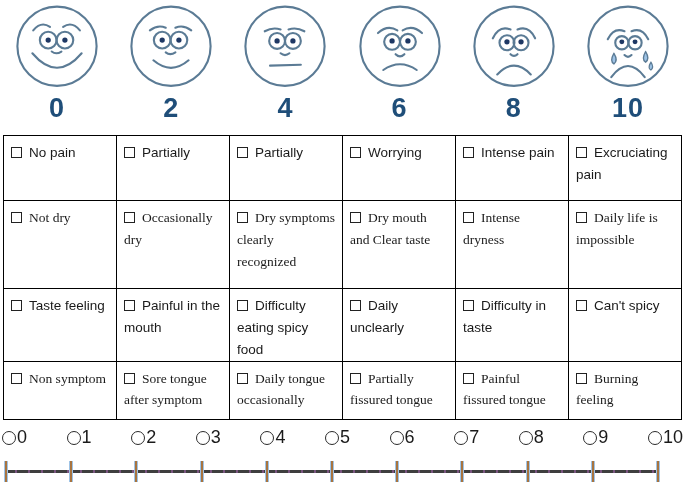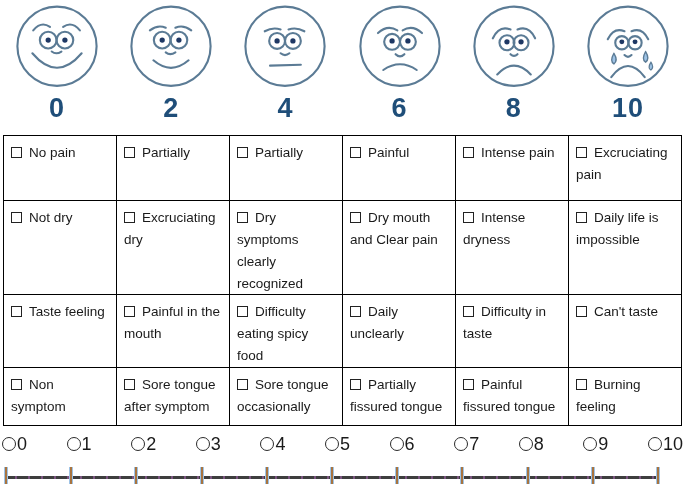--- a/index.html
+++ b/index.html
@@ -7,21 +7,21 @@
 
   
   .faces-row{display:flex;padding-top:4px;}
   .face-col{flex:1;text-align:center;}
   .face-col svg{width:88px;height:88px;display:block;margin:0 auto;}
   .face-num{font-weight:bold;font-size:27px;color:#1f4e79;line-height:1;margin-top:3px;letter-spacing:1px;}
 
   
   table.symptoms{border-collapse:collapse;table-layout:fixed;width:679px;margin:13px 0 0 3px;}
   table.symptoms td{border:1.2px solid #000;vertical-align:top;padding:6px 7px 0 7px;font-size:13.5px;line-height:1.62;}
-  tr.r1 td{height:58px;} tr.r2 td{height:81px;} tr.r3 td{height:58px;} tr.r4 td{height:51px;}
+  tr.r1 td{height:58px;} tr.r2 td{height:81px;font-family:Liberation Serif, serif;} tr.r3 td{height:58px;} tr.r4 td{height:51px;font-family:Liberation Serif, serif;}
   .cb{display:inline-block;width:11px;height:11px;border:1.3px solid #222;margin-right:7px;position:relative;top:1px;box-sizing:border-box;background:#fff;}
 
   
   .radio-row{display:flex;justify-content:space-between;align-items:center;margin:5px 2px 0 2px;height:26px;}
   .radio-item{display:flex;align-items:center;font-size:18px;color:#1a1a1a;}
   .radio-circle{width:14px;height:14px;border:1.5px solid #2b2b2b;border-radius:50%;margin-right:1px;box-sizing:border-box;background:#fff;}
 
   
   .ruler{position:relative;margin:9px 0 0 4px;width:656px;height:22px;}
   .ruler-line{position:absolute;left:1px;right:1px;top:10px;height:3px;
@@ -127,44 +127,44 @@
     <div class="face-num">10</div>
   </div>
 </div>
 
 <table class="symptoms">
   <tbody>
       <tr class="r1">
     <td><span class="cb"></span><span>No pain</span></td>
     <td><span class="cb"></span><span>Partially</span></td>
     <td><span class="cb"></span><span>Partially</span></td>
-    <td><span class="cb"></span><span>Painful</span></td>
+    <td><span class="cb"></span><span>Worrying</span></td>
     <td><span class="cb"></span><span>Intense pain</span></td>
     <td><span class="cb"></span><span>Excruciating pain</span></td>
   </tr>
   <tr class="r2">
     <td><span class="cb"></span><span>Not dry</span></td>
-    <td><span class="cb"></span><span>Excruciating dry</span></td>
+    <td><span class="cb"></span><span>Occasionally dry</span></td>
     <td><span class="cb"></span><span>Dry symptoms clearly recognized</span></td>
-    <td><span class="cb"></span><span>Dry mouth and Clear pain</span></td>
+    <td><span class="cb"></span><span>Dry mouth and Clear taste</span></td>
     <td><span class="cb"></span><span>Intense dryness</span></td>
     <td><span class="cb"></span><span>Daily life is impossible</span></td>
   </tr>
   <tr class="r3">
     <td><span class="cb"></span><span>Taste feeling</span></td>
     <td><span class="cb"></span><span>Painful in the mouth</span></td>
     <td><span class="cb"></span><span>Difficulty eating spicy food</span></td>
     <td><span class="cb"></span><span>Daily unclearly</span></td>
     <td><span class="cb"></span><span>Difficulty in taste</span></td>
-    <td><span class="cb"></span><span>Can't taste</span></td>
+    <td><span class="cb"></span><span>Can't spicy</span></td>
   </tr>
   <tr class="r4">
     <td><span class="cb"></span><span>Non symptom</span></td>
     <td><span class="cb"></span><span>Sore tongue after symptom</span></td>
-    <td><span class="cb"></span><span>Sore tongue occasionally</span></td>
+    <td><span class="cb"></span><span>Daily tongue occasionally</span></td>
     <td><span class="cb"></span><span>Partially fissured tongue</span></td>
     <td><span class="cb"></span><span>Painful fissured tongue</span></td>
     <td><span class="cb"></span><span>Burning feeling</span></td>
   </tr>
 </tbody>
   </table>
 
 <div class="radio-row">
   <span class="radio-item">
       <span class="radio-circle"></span>

